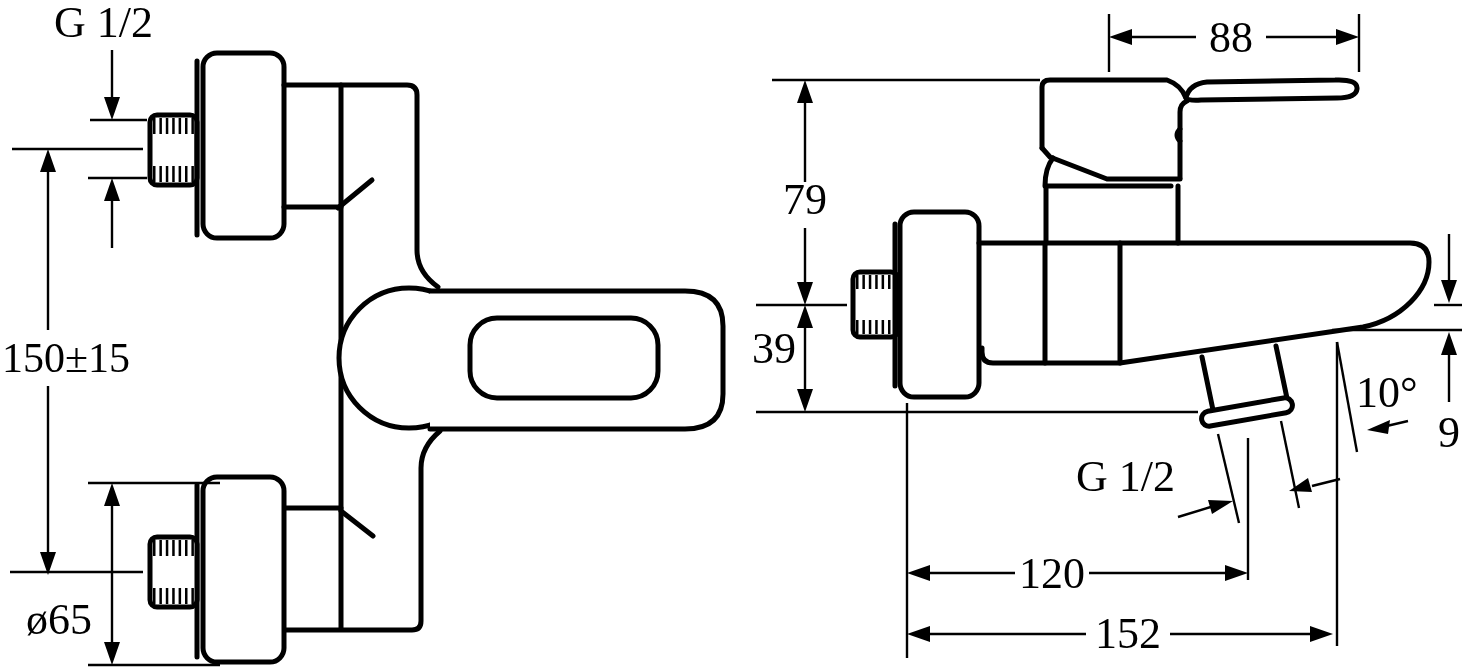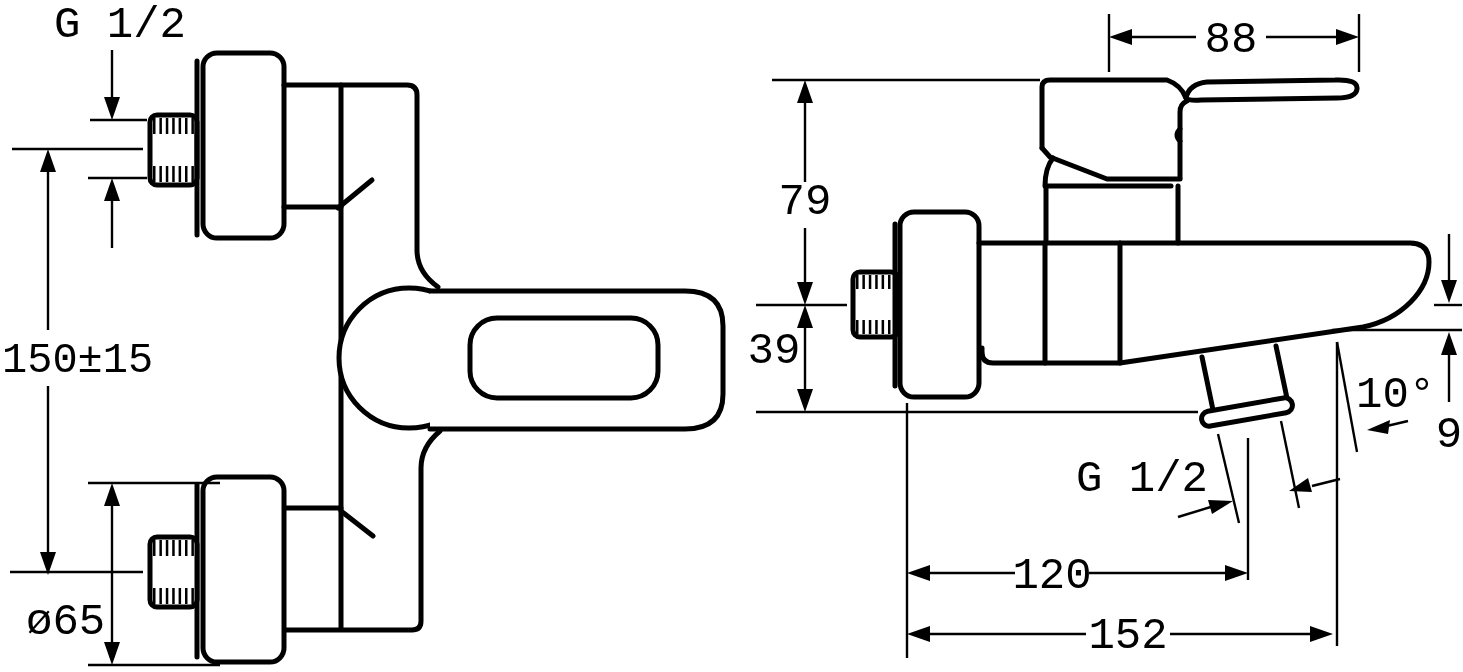--- a/index.html
+++ b/index.html
@@ -1,21 +1,21 @@
 <!DOCTYPE html>
 <html style="--line: #000000; --bg: #ffffff;"><head>
 <meta charset="utf-8">
 <style>
   :root{
     --line:#000000;
     --bg:#ffffff;
   }
   html,body{margin:0;padding:0;background:var(--bg);}
   .stage{position:relative;width:1463px;height:672px;background:var(--bg);overflow:hidden;
-         font-family:Liberation Mono, monospace;}
+         font-family:Liberation Serif, serif;}
   svg{display:block;}
   .obj{stroke:var(--line);stroke-width:5;fill:none;stroke-linecap:round;stroke-linejoin:round;}
   .objfill{stroke:var(--line);stroke-width:5;fill:var(--bg);stroke-linejoin:round;}
   .fillonly{fill:var(--bg);stroke:none;}
   .thread{stroke:var(--line);stroke-width:16;fill:none;stroke-dasharray:2.5 3.9;stroke-linecap:butt;}
   .thread-s{stroke:var(--line);stroke-width:14;fill:none;stroke-dasharray:2.5 3.9;stroke-linecap:butt;}
   .dim{stroke:var(--line);stroke-width:2.4;fill:none;stroke-linecap:butt;}
   .ah{fill:var(--line);stroke:none;}
   .dtxt{fill:var(--line);font-size:44px;}
   .dtxt2{fill:var(--line);font-size:42px;}

